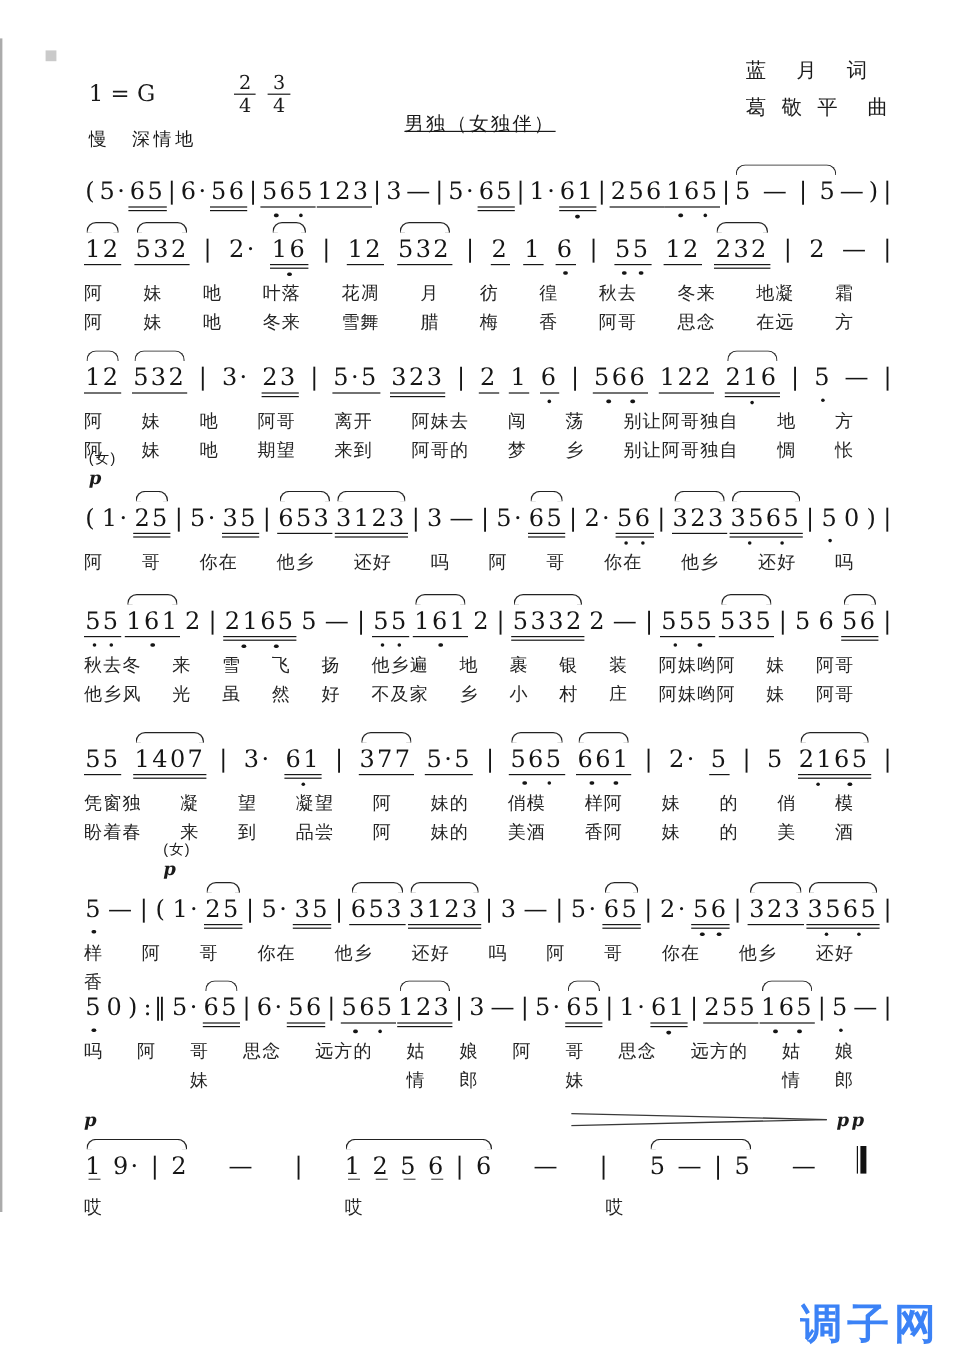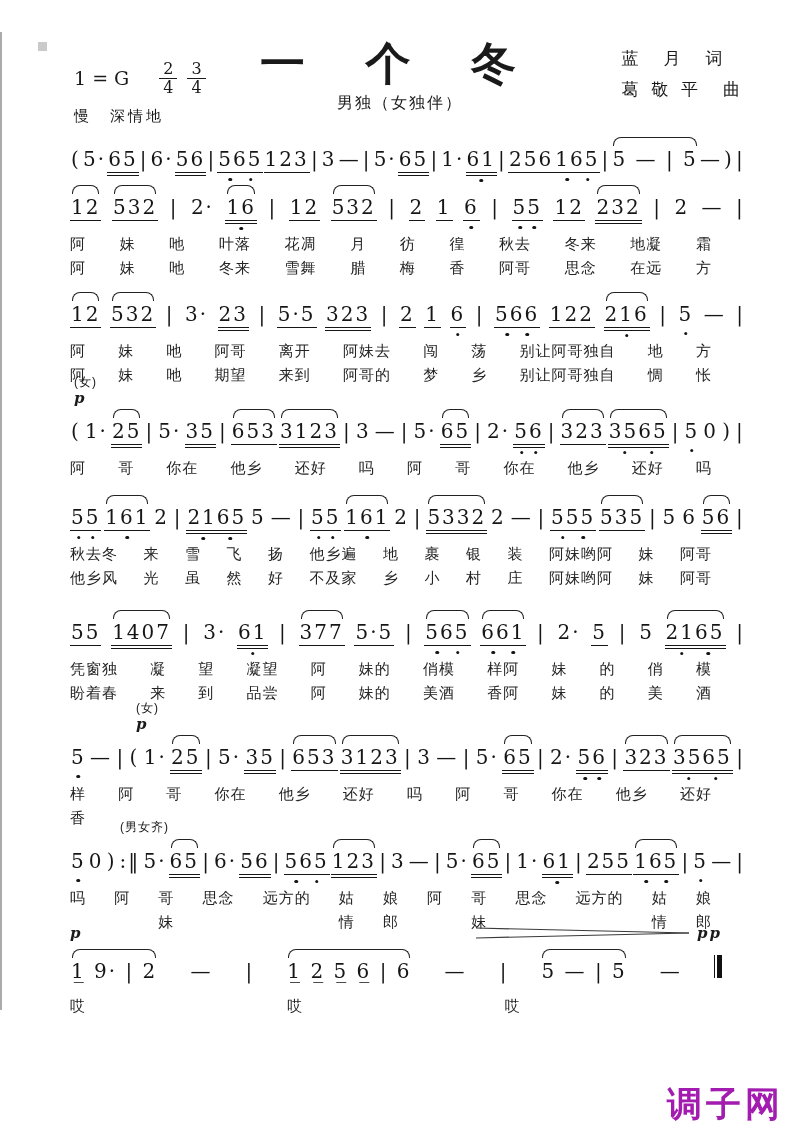--- a/index.html
+++ b/index.html
@@ -4,30 +4,30 @@
 <style>
   html,body{margin:0;padding:0;background:#e8e8e8;}
   .sheet{position:relative;width:800px;height:1131px;background:#ffffff;overflow:hidden;
          font-family:"Liberation Sans",sans-serif;color:#1a1a1a;}
   
   .edge-line{position:absolute;left:0;top:32px;width:2px;height:978px;background:#8f8f8f;opacity:.75;}
   .blemish{position:absolute;left:38px;top:42px;width:9px;height:9px;background:#bdbdbd;opacity:.8;}
 
   
   .key-row{position:absolute;left:74px;top:60px;display:flex;align-items:center;
-           font-family:"DejaVu Serif","Liberation Serif",serif;font-size:19px;}
+           font-family:"DejaVu Serif","Liberation Serif",serif;font-size:19px;gap:36px;}
   .fracs{display:flex;gap:10px;margin-left:30px;}
   .frac{display:inline-flex;flex-direction:column;align-items:center;font-size:16px;line-height:1.1;}
   .frac .den{border-top:1.3px solid #1a1a1a;padding:0 4px;}
   .frac .num{padding:0 4px;}
   .tempo{position:absolute;left:74px;top:107px;font-size:15px;letter-spacing:3px;text-align:center;}
   .title{position:absolute;left:50%;top:34px;transform:translateX(-50%);
          font-size:45px;font-weight:900;letter-spacing:24px;white-space:nowrap;}
   .subtitle{position:absolute;left:50%;top:93px;transform:translateX(-50%);
-            font-size:16px;letter-spacing:2px;white-space:nowrap;}
+            font-size:16px;letter-spacing:2px;white-space:nowrap;text-decoration:underline;}
   .credits{position:absolute;right:56px;top:50px;text-align:left;font-size:17px;line-height:1.0;}
   .credits div{letter-spacing:4px;margin-bottom:14px;}
 
   
   #score{position:absolute;inset:0;}
   .system{position:absolute;left:70px;width:676px;}
   .system:nth-child(1){top:136px;}
   .system:nth-child(2){top:184px;}
   .system:nth-child(3){top:291px;}
   .system:nth-child(4){top:372px;}
@@ -63,21 +63,21 @@
 
   .lyr{display:flex;justify-content:space-between;margin-top:9px;padding-right:34px;
        font-size:15px;color:#242424;letter-spacing:1px;}
   .notes + .lyr{margin-top:14px;}
   .lyr + .lyr{margin-top:5px;}
   .system:nth-child(9) .lyr{padding-right:0;}
   .lw{white-space:pre;}
 
   
   .watermark{position:absolute;right:16px;bottom:8px;text-align:right;line-height:1.1;}
-  .wm-name{font-size:35px;font-weight:bold;color:#a21caf;letter-spacing:4px;}
+  .wm-name{font-size:35px;font-weight:bold;color:#3b82f6;letter-spacing:4px;}
   .wm-url{font-size:27px;font-weight:bold;color:#55555a;
           text-shadow:0 0 7px rgba(222,120,55,.45);}
 </style>
 </head>
 <body>
 
 <div class="sheet">
   <div class="edge-line"></div>
   <div class="blemish"></div>
 
@@ -89,21 +89,20 @@
         <span class="den">4</span>
       </span>
       <span class="frac">
         <span class="num">3</span>
         <span class="den">4</span>
       </span>
     </span>
   </div>
 
   <div class="tempo">慢　深情地</div>
-  <div class="title">一 个 冬</div>
   <div class="subtitle">男独（女独伴）</div>
 
   <div class="credits">
     <div>蓝　月　词</div>
     <div>葛 敬 平　曲</div>
   </div>
 
   <div id="score">
       <div class="system">
         <div class="notes">
@@ -498,23 +497,20 @@
           <span class="lw">哥</span>
           <span class="lw">你在</span>
           <span class="lw">他乡</span>
           <span class="lw">还好</span>
         </div>
         <div class="lyr">
           <span class="lw">香</span>
         </div>
       </div>
       <div class="system">
-        <div class="pre">
-          <span class="vlabel">(男女齐)</span>
-        </div>
         <div class="notes">
           <span class="n">5<i class="db" style="left: 50%;"></i></span>
           <span class="n">0</span>
           <span class="n">)</span>
           <span class="n">:‖</span>
           <span class="n">5·</span>
           <span class="slur">
             <span class="n u2">65</span>
           </span>
           <span class="n">|</span>

